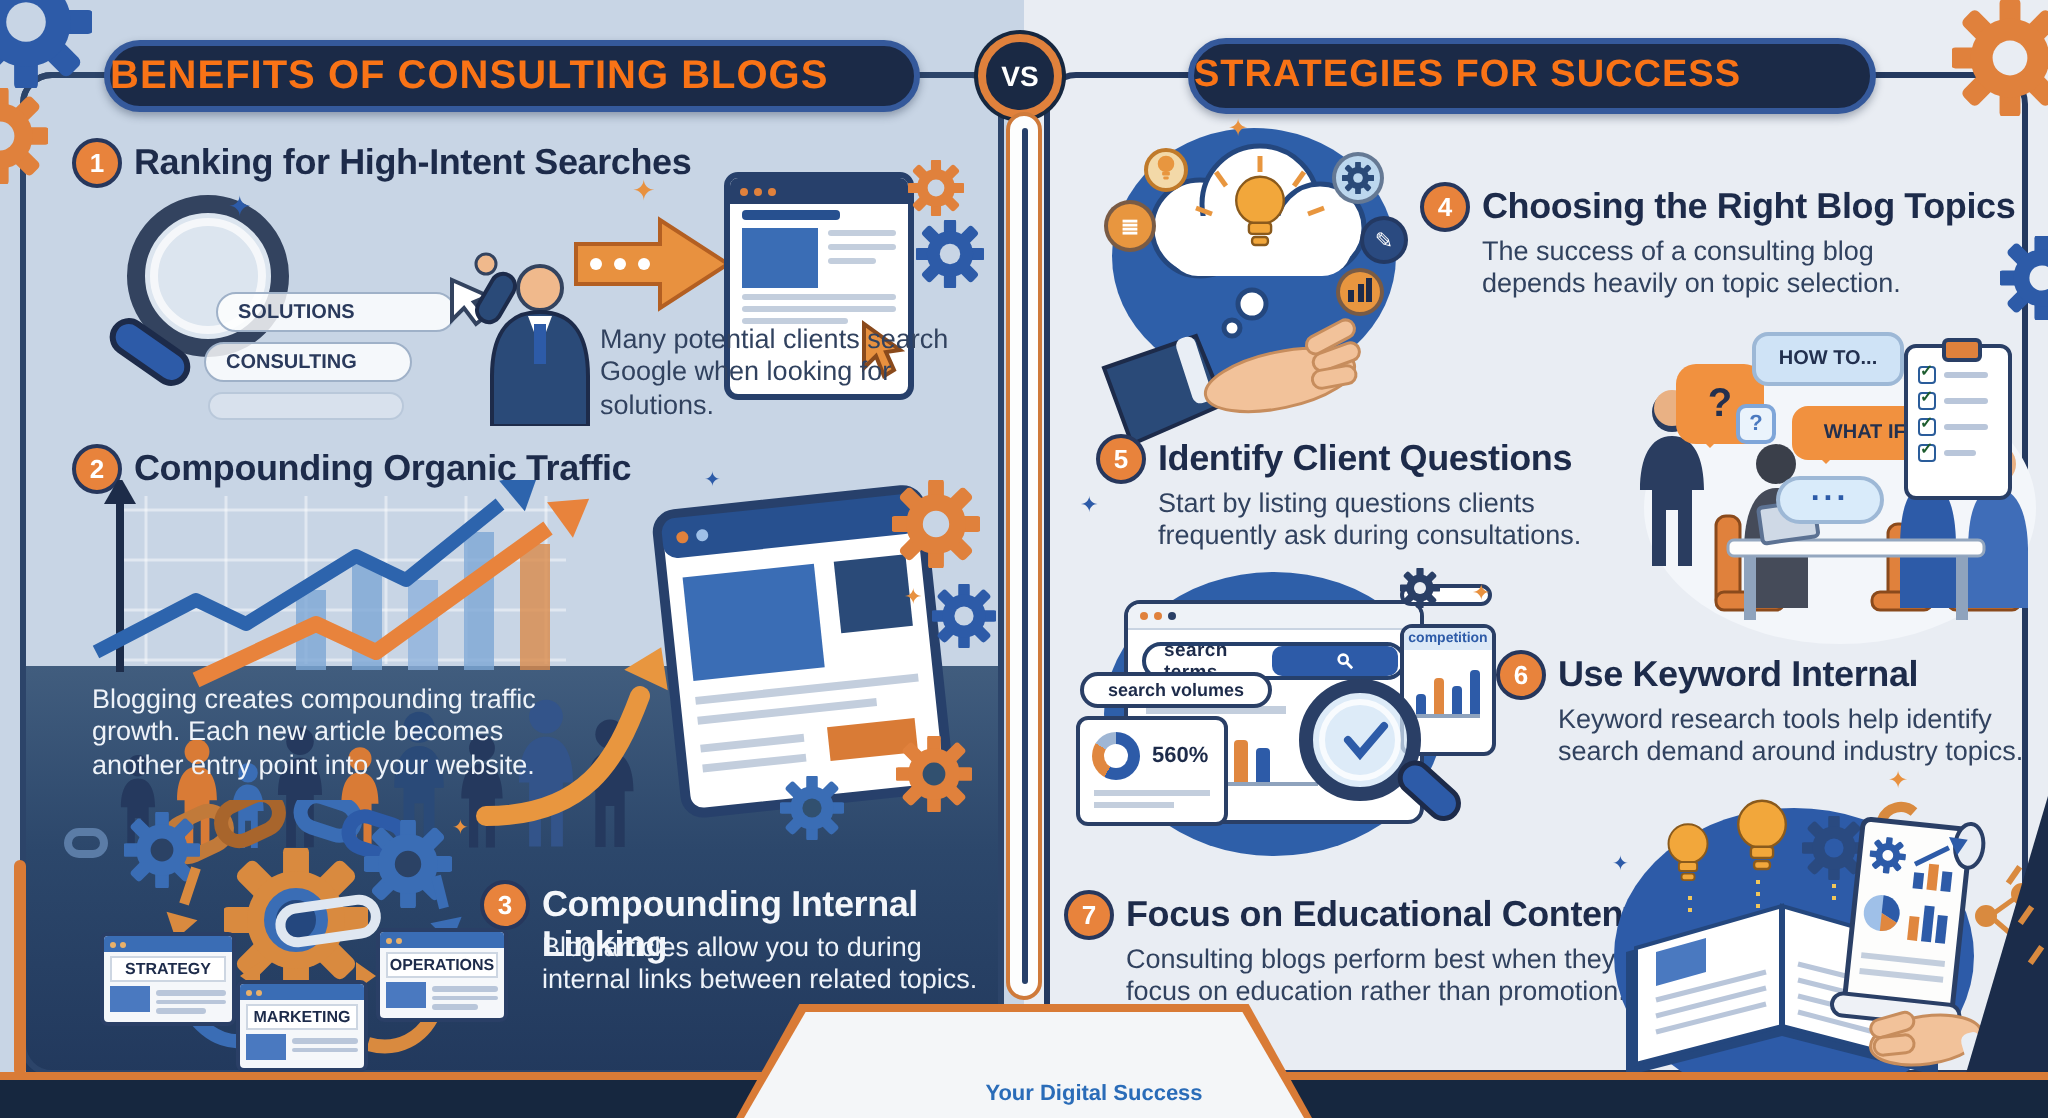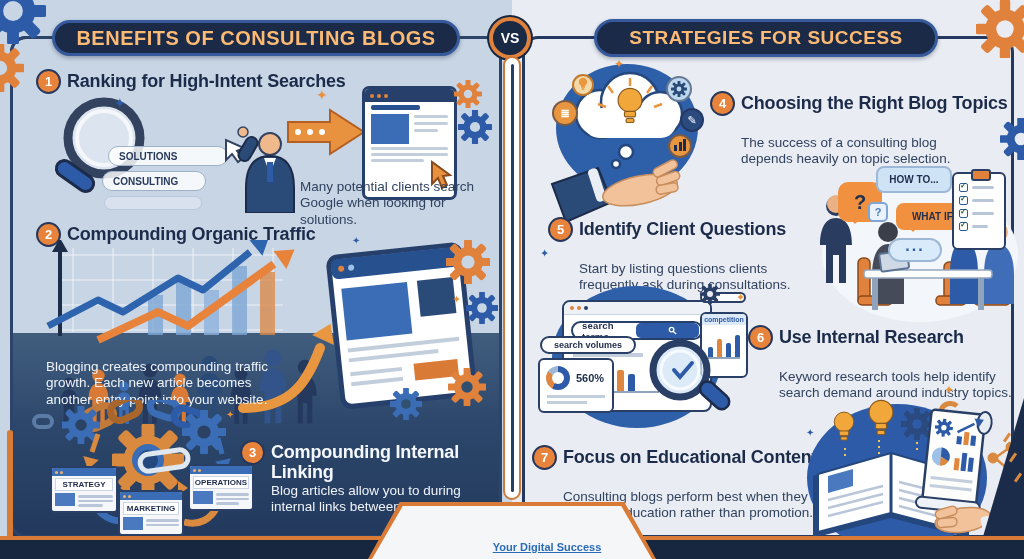--- a/index.html
+++ b/index.html
@@ -8,37 +8,37 @@
          background:linear-gradient(90deg,#c8d5e5 0 50%,#e9edf3 50% 100%);}
   .abs{position:absolute;}
   
   .frame{position:absolute;border:3px solid #24395f;border-radius:16px;}
   .darkzone{position:absolute;left:13px;top:333px;width:486px;height:205px;
             background:linear-gradient(180deg,#415d7e 0%,#2c476b 45%,#22395d 100%);}
   .botbar{position:absolute;left:0;top:540px;width:1024px;height:19px;background:#16273f;}
   .botline{position:absolute;left:0;top:536px;width:1024px;height:4px;background:#d97b36;}
   
   .pillhead{position:absolute;background:#1b2a47;border:3px solid #35599b;border-radius:26px;
-            color:#fdba74;display:flex;align-items:center;justify-content:center;
+            color:#f97316;display:flex;align-items:center;
             font-weight:800;letter-spacing:.5px;box-shadow:0 2px 4px rgba(20,35,60,.35);}
   .vs{position:absolute;left:489px;top:17px;width:42px;height:42px;border-radius:50%;
       background:#1a2944;border:4px solid #e0813c;color:#fff;font-weight:800;font-size:14px;
       display:flex;align-items:center;justify-content:center;box-shadow:0 0 0 2px #16273f;}
   .topline{position:absolute;left:498px;top:36px;width:28px;height:3px;background:#24395f;}
   
   .divider{position:absolute;left:503px;top:56px;width:18px;height:444px;background:#fdfefe;
            border:2px solid #cf7a3a;border-radius:10px;}
   .divider i{position:absolute;left:50%;top:6px;bottom:6px;width:3px;margin-left:-1.5px;
              background:#27406a;border-radius:2px;display:block;}
   
   .num{position:absolute;width:25px;height:25px;border-radius:50%;background:#e8833c;
        border:2px solid #27375c;color:#fff;font-weight:800;font-size:13px;
        display:flex;align-items:center;justify-content:center;}
   .title{position:absolute;font-weight:800;font-size:18px;line-height:1.1;color:#1d2b4a;letter-spacing:-.2px;}
-  .body{position:absolute;font-size:13.5px;line-height:1.22;color:#31425f;font-weight:500;margin-top:17px;}
+  .body{position:absolute;font-size:13.5px;line-height:1.22;color:#31425f;font-weight:500;}
   .light{color:#eef3f9;}
   
   .scard{position:absolute;background:#f5f7fa;border:2px solid #2a3f66;border-radius:4px;overflow:hidden;}
   .scard .hd{height:8px;background:#3a6db5;display:flex;align-items:center;gap:2px;padding:0 3px;}
   .scard .hd b{width:3px;height:3px;border-radius:50%;background:#e8b06a;display:block;}
   .scard .lbl{background:#fff;border:1px solid #cdd6e2;margin:2px 3px 1px;text-align:center;
               font-weight:800;font-size:8px;color:#1d2b4a;line-height:11px;}
   .scard .row{display:flex;gap:3px;padding:1px 3px;}
   .scard .img{width:20px;height:13px;background:#4a79c0;}
   .scard .ln{height:2.5px;background:#b9c6da;border-radius:2px;margin-top:2px;}
@@ -89,21 +89,21 @@
   
   .sp{position:absolute;font-size:14px;line-height:1;}
   
   .trapO{position:absolute;left:368px;top:502px;width:288px;height:57px;background:#d97b36;
          clip-path:polygon(11% 0,89% 0,100% 100%,0 100%);}
   .trapW{position:absolute;left:372px;top:506px;width:280px;height:53px;background:#f4f6f8;
          clip-path:polygon(11% 0,89% 0,100% 100%,0 100%);}
   .logoRow{position:absolute;left:372px;top:506px;width:280px;display:flex;align-items:center;
            justify-content:center;font-weight:800;font-size:31px;color:#2456a4;letter-spacing:1px;}
   .tagline{position:absolute;left:372px;top:541px;width:280px;text-align:center;padding-left:70px;
-           font-weight:600;font-size:11px;color:#2a6cb8;text-decoration:underline;}
+           font-weight:600;font-size:11px;color:#2a6cb8;}
 </style>
 </head>
 <body>
 
 <div class="stage">
 
   <svg width="0" height="0" style="position:absolute" aria-hidden="true">
     <defs>
       <symbol id="gear" viewBox="-50 -50 100 100">
         <g>
@@ -555,21 +555,21 @@
     <path d="M38,40 l6,7 l12,-14" fill="none" stroke="#2d5ba8" stroke-width="4" stroke-linecap="round"></path>
     <rect x="62" y="58" width="34" height="15" rx="7.5" transform="rotate(42 79 65)" fill="#2d5ba8" stroke="#1d2b4a" stroke-width="2.5"></rect>
   </svg>
   <svg class="abs" style="left:700px;top:284px" width="20" height="20">
       <use href="#gear" fill="#2a3f66" style="--hole:#e9edf3"></use>
     </svg>
 
   <div class="num" style="left:748px;top:325px;">
     <span>6</span>
   </div>
-  <div class="title" style="left:779px;top:328px;width:230px;">Use Internal Research</div>
+  <div class="title" style="left:779px;top:328px;width:230px;">Use Keyword Internal</div>
   <div class="body" style="left:779px;top:352px;width:245px;">Keyword research tools help identify search demand around industry topics.</div>
 
   <div class="num" style="left:532px;top:445px;">
     <span>7</span>
   </div>
   <div class="title" style="left:563px;top:448px;width:280px;">Focus on Educational Content</div>
   <div class="body" style="left:563px;top:472px;width:278px;">Consulting blogs perform best when they focus on education rather than promotion.</div>
 
   <svg class="abs" style="left:795px;top:396px" width="230" height="160" viewBox="0 0 230 160">
     <ellipse cx="102" cy="82" rx="90" ry="74" fill="#2d5ba8"></ellipse>

